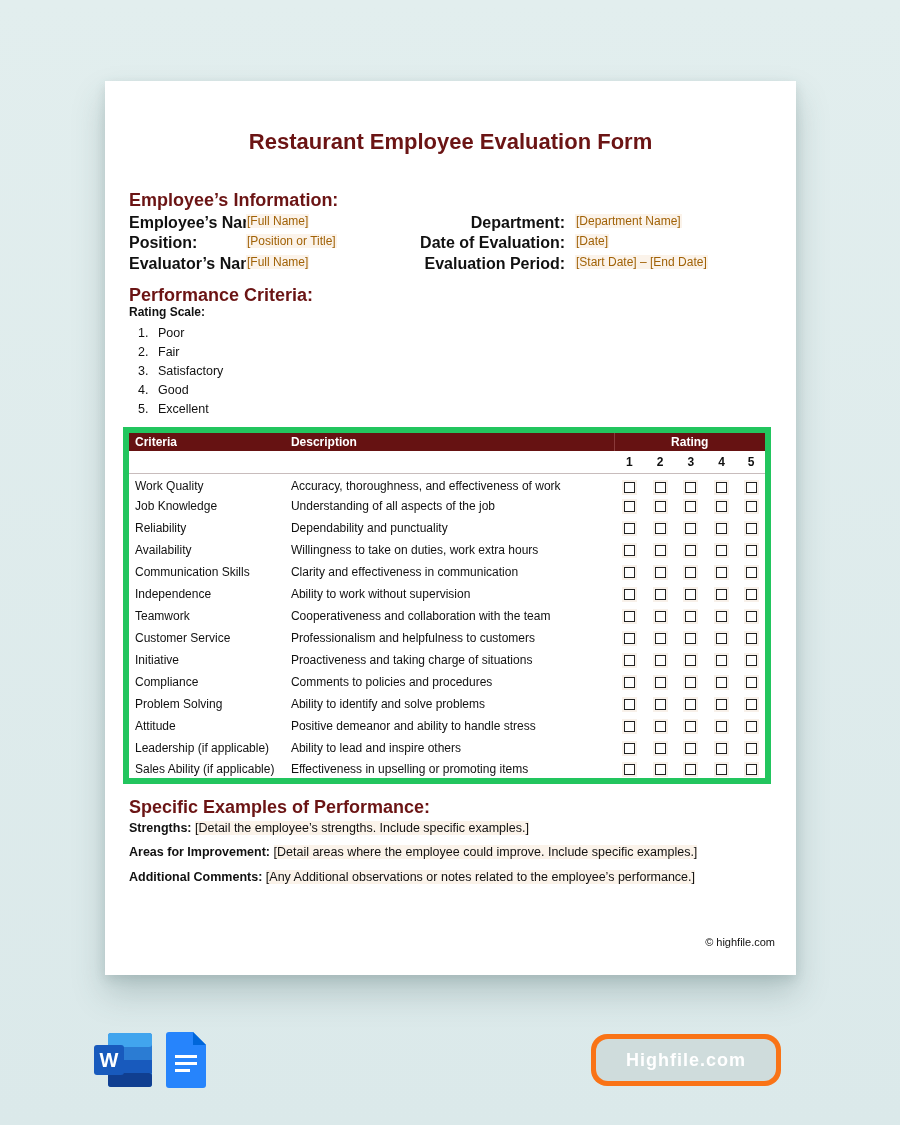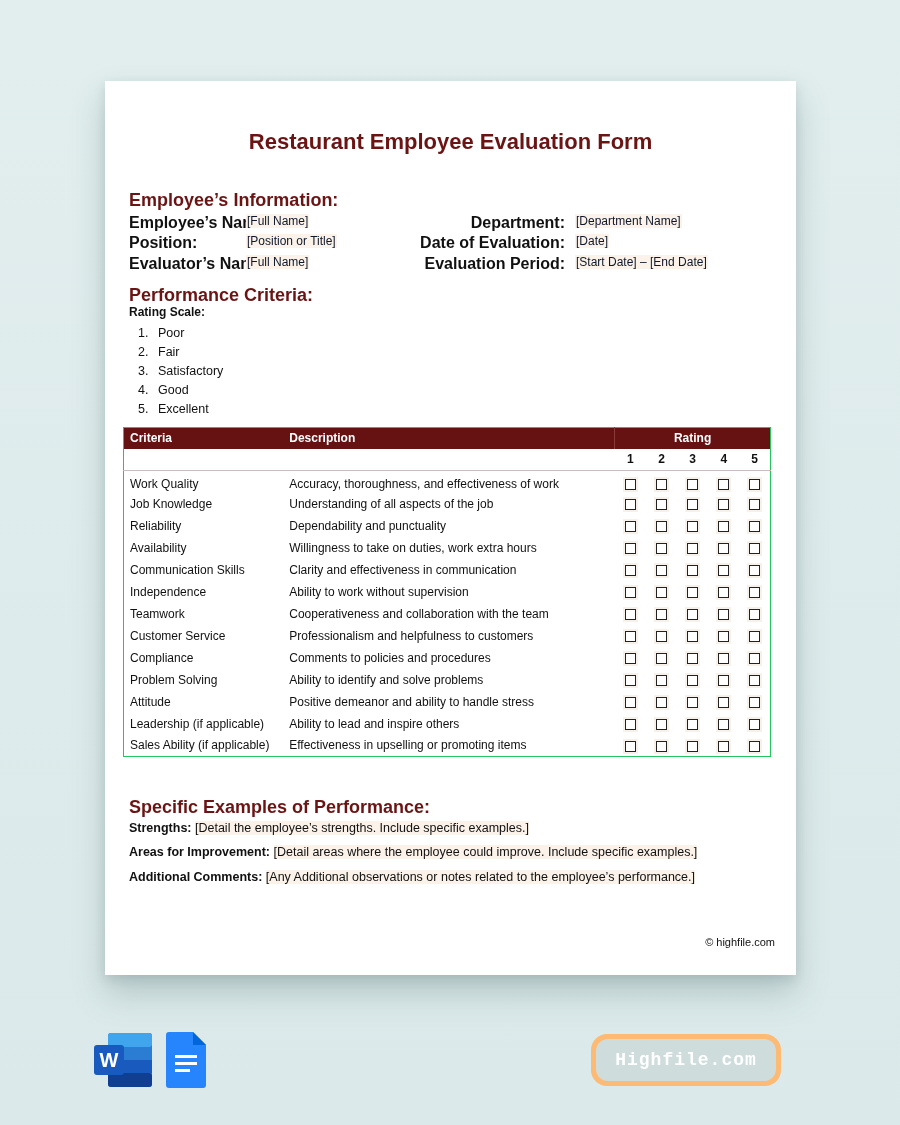--- a/index.html
+++ b/index.html
@@ -17,30 +17,30 @@
     box-shadow: 0 18px 30px rgba(60,90,90,0.25), 0 4px 10px rgba(60,90,90,0.15);
   }
   .side-tabs { position: absolute; left: 791px; top: 81px; width: 5px; }
   .side-tabs div { width: 5px; margin-bottom: 4px; }
   .title {
     position: absolute; left: 0; right: 0; top: 48px; text-align: center;
     font-size: 22px; font-weight: bold; color: #6b1414;
   }
   .h2 { position: absolute; left: 24px; font-size: 18px; font-weight: bold; color: #6b1414; }
   .lbl { position: absolute; font-size: 16px; font-weight: bold; color: #111; }
-  .val { position: absolute; font-size: 12px; color: #0f172a; background: #fbf3ea; padding: 0 1px; }
+  .val { position: absolute; font-size: 12px; color: #a16207; background: #fbf3ea; padding: 0 1px; }
   .scale { position: absolute; left: 24px; top: 224px; }
   .scale .head { font-size: 12px; font-weight: bold; }
   .scale ol { list-style: none; margin-left: 9px; margin-top: 5px; }
   .scale li { font-size: 12.5px; height: 19px; line-height: 19px; }
   .scale li .n { display: inline-block; width: 20px; }
   table.crit {
     position: absolute; left: 18px; top: 346px; width: 648px;
     border-collapse: collapse; font-size: 12px;
-    border: 1px solid #22c55e;
+    border: 6px solid #22c55e;
   }
   table.crit th {
     background: #661212; color: #fff; font-weight: bold; text-align: left;
     height: 21px; padding: 0 6px; font-size: 12px;
   }
   table.crit th.rating { text-align: center; border-left: 1px solid #8a3a3a; }
   table.crit tr.nums td { height: 22px; font-weight: bold; text-align: center; border-bottom: 1px solid #c8bcbc; }
   table.crit td { height: 22px; padding: 0 6px; white-space: nowrap; }
   table.crit td.cb { text-align: center; padding: 0; width: 31px; }
   .box {
@@ -49,21 +49,21 @@
   }
   table.crit tr.first td { padding-top: 4px; }
   .ex { position: absolute; left: 24px; font-size: 12.5px; }
   .ex b { font-weight: bold; }
   .ex span.v { background: #fbf3ea; }
   .copy { position: absolute; right: 21px; top: 855px; font-size: 11px; color: #111; }
   .word-icon { position: absolute; left: 94px; top: 1033px; width: 58px; height: 54px; }
   .gdocs-icon { position: absolute; left: 166px; top: 1032px; width: 40px; height: 56px; }
   .brand {
     position: absolute; left: 591px; top: 1034px; width: 190px; height: 52px;
-    border-radius: 16px; background: #fdba74; padding: 5px; font-family: Liberation Mono, monospace;
+    border-radius: 16px; background: #f97316; padding: 5px;
   }
   .brand div {
     width: 100%; height: 100%; border-radius: 12px; background: #cfdcdc;
     color: #fff; font-weight: bold; font-size: 18px; letter-spacing: 1px;
     display: flex; align-items: center; justify-content: center;
   }
 </style>
 </head>
 <body>
 
@@ -189,20 +189,29 @@
         <tr>
           <td>Customer Service</td>
           <td>Professionalism and helpfulness to customers</td>
           <td class="cb"><span class="box"></span></td>
           <td class="cb"><span class="box"></span></td>
           <td class="cb"><span class="box"></span></td>
           <td class="cb"><span class="box"></span></td>
           <td class="cb"><span class="box"></span></td>
         </tr>
         <tr>
+          <td>Initiative</td>
+          <td>Proactiveness and taking charge of situations</td>
+          <td class="cb"><span class="box"></span></td>
+          <td class="cb"><span class="box"></span></td>
+          <td class="cb"><span class="box"></span></td>
+          <td class="cb"><span class="box"></span></td>
+          <td class="cb"><span class="box"></span></td>
+        </tr>
+        <tr>
           <td>Compliance</td>
           <td>Comments to policies and procedures</td>
           <td class="cb"><span class="box"></span></td>
           <td class="cb"><span class="box"></span></td>
           <td class="cb"><span class="box"></span></td>
           <td class="cb"><span class="box"></span></td>
           <td class="cb"><span class="box"></span></td>
         </tr>
         <tr>
           <td>Problem Solving</td>

